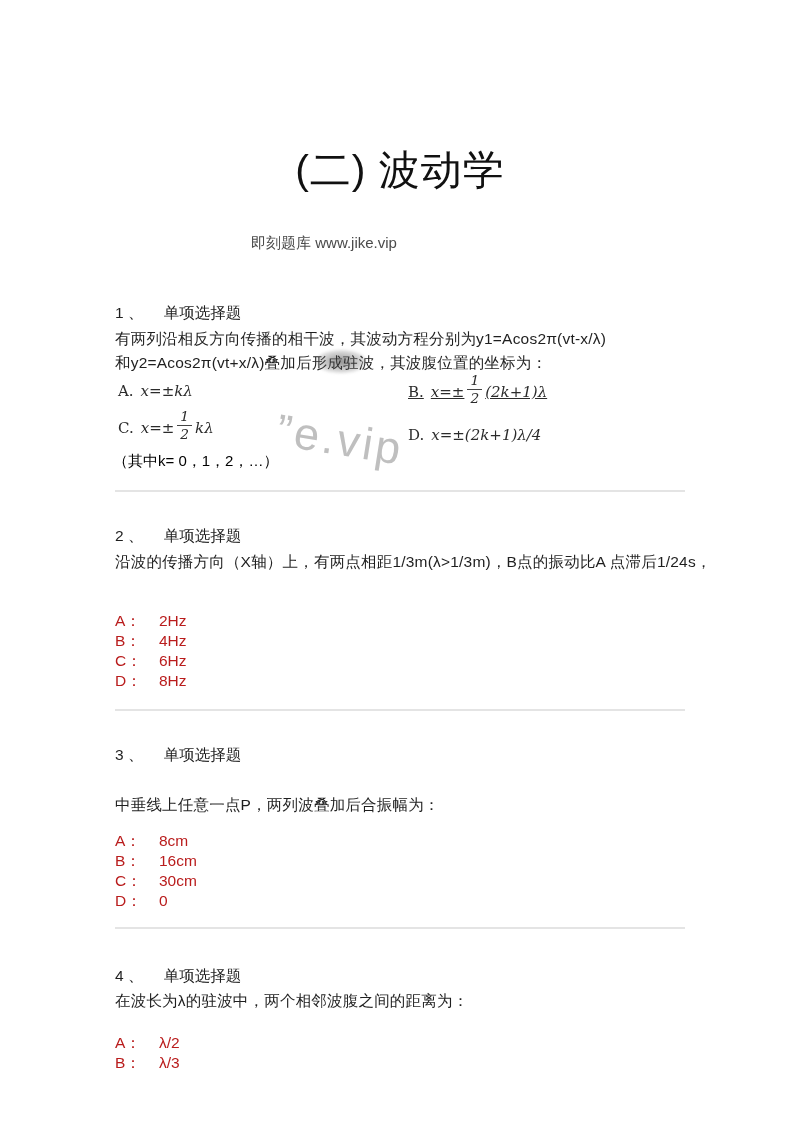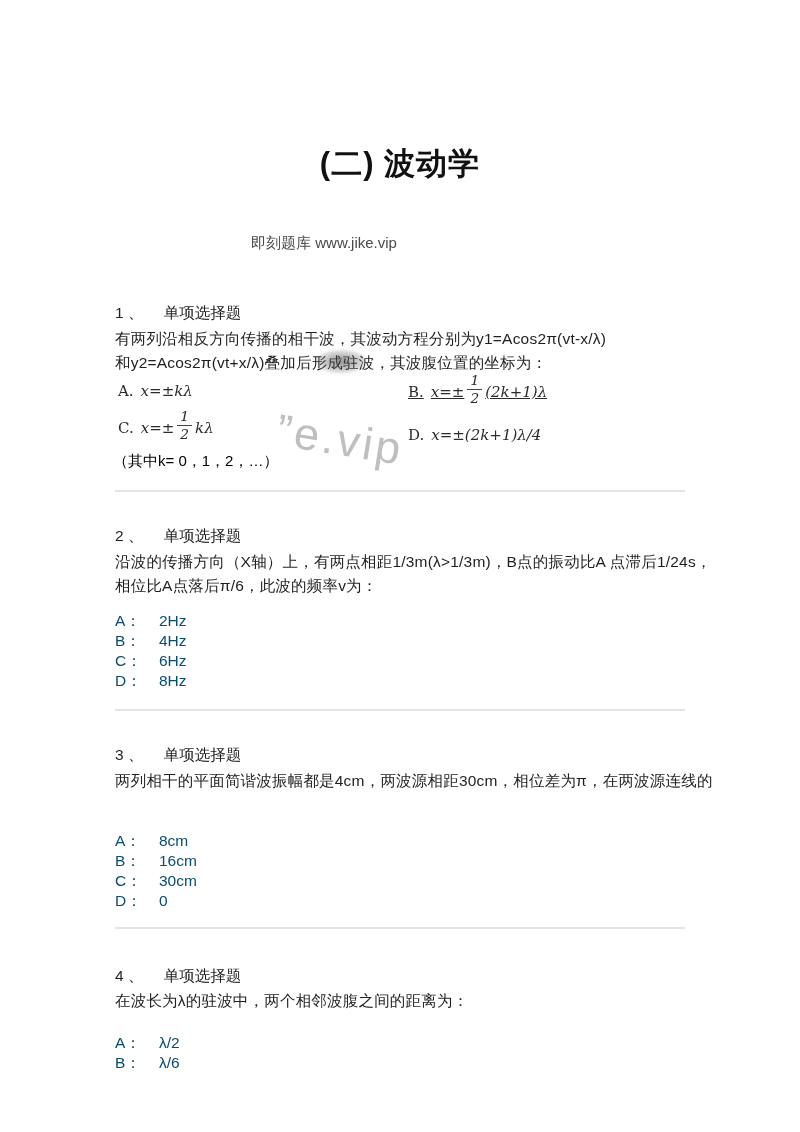--- a/index.html
+++ b/index.html
@@ -3,21 +3,21 @@
 <meta charset="utf-8">
 <style>
   html,body { margin:0; padding:0; background:#ffffff; }
   .page {
     position:relative; width:800px; height:1132px; background:#ffffff;
     overflow:hidden; font-family:"Liberation Sans","DejaVu Sans",sans-serif;
     color:#1f1f1f;
   }
   .title {
     position:absolute; top:143px; left:0; width:800px; text-align:center;
-    font-size:31px; font-weight:700; letter-spacing:1px; color:#111;
+    font-size:41px; font-weight:400; letter-spacing:1px; color:#111;
   }
   .source {
     position:absolute; top:234px; left:0; width:648px; text-align:center;
     font-size:15px; color:#4a4a4a;
   }
   .qheader { position:absolute; left:115px; font-size:15.5px; color:#1f1f1f; }
   .qnum { display:inline-block; }
   .qtype { display:inline-block; margin-left:16px; }
   .qline { position:absolute; left:115px; font-size:15.5px; letter-spacing:0.2px; color:#1f1f1f; white-space:nowrap; }
   .formula {
@@ -26,21 +26,21 @@
   }
   .f-label { font-style:normal; margin-right:7px; }
   .frac {
     display:inline-block; vertical-align:middle; text-align:center;
     font-size:0.92em; line-height:1.1; margin:0 3px; transform:translateY(-3px);
   }
   .fnum { display:block; border-bottom:1.3px solid #444; padding:0 3px 1px; }
   .fden { display:block; padding-top:1px; }
   .qnote { position:absolute; left:113px; font-size:15px; color:#000000; }
   .divider { position:absolute; left:115px; width:570px; height:2px; background:#e4e4e4; }
-  .opt { position:absolute; left:115px; font-size:15.5px; color:#0c4a6e; }
+  .opt { position:absolute; left:115px; font-size:15.5px; color:#b91c1c; }
   .opt-label { display:inline-block; min-width:36px; }
   .opt-text { display:inline-block; margin-left:8px; }
   .watermark {
     position:absolute; left:276px; top:414px; font-size:45px; color:#b0b0b0;
     opacity:0.8; transform:rotate(9deg); letter-spacing:3px; white-space:nowrap;
   }
   .smudge {
     position:absolute; left:316px; top:350px; width:50px; height:23px; border-radius:50%;
     background:radial-gradient(ellipse at center, rgba(55,55,55,0.55) 0%, rgba(110,110,110,0.3) 55%, rgba(200,200,200,0) 100%);
     filter:blur(1.5px);
@@ -77,40 +77,39 @@
 
   <div class="qnote" style="top:452px;">（其中k= 0，1，2，…）</div>
   <div class="watermark">”e.vip</div>
   <div class="divider" style="top:490px;"></div>
 
   <div class="qheader" style="top:526px;">
     <span class="qnum">2 、</span>
     <span class="qtype">单项选择题</span>
   </div>
   <div class="qline" style="top:552px;">沿波的传播方向（X轴）上，有两点相距1/3m(λ&gt;1/3m)，B点的振动比A 点滞后1/24s，</div>
-  <div class="qline" style="top:576px;">相位比A点落后π/6，此波的频率v为：</div>
   <div class="opt" style="top:611px;">
     <span class="opt-label">A：</span><span class="opt-text">2Hz</span>
   </div>
   <div class="opt" style="top:631px;">
     <span class="opt-label">B：</span><span class="opt-text">4Hz</span>
   </div>
   <div class="opt" style="top:651px;">
     <span class="opt-label">C：</span><span class="opt-text">6Hz</span>
   </div>
   <div class="opt" style="top:671px;">
     <span class="opt-label">D：</span><span class="opt-text">8Hz</span>
   </div>
   <div class="divider" style="top:709px;"></div>
 
   <div class="qheader" style="top:745px;">
     <span class="qnum">3 、</span>
     <span class="qtype">单项选择题</span>
   </div>
-  <div class="qline" style="top:771px;">两列相干的平面简谐波振幅都是4cm，两波源相距30cm，相位差为π，在两波源连线的</div>
+  <div class="qline" style="top:795px;">中垂线上任意一点P，两列波叠加后合振幅为：</div>
   <div class="opt" style="top:831px;">
     <span class="opt-label">A：</span><span class="opt-text">8cm</span>
   </div>
   <div class="opt" style="top:851px;">
     <span class="opt-label">B：</span><span class="opt-text">16cm</span>
   </div>
   <div class="opt" style="top:871px;">
     <span class="opt-label">C：</span><span class="opt-text">30cm</span>
   </div>
   <div class="opt" style="top:891px;">
@@ -120,16 +119,16 @@
 
   <div class="qheader" style="top:966px;">
     <span class="qnum">4 、</span>
     <span class="qtype">单项选择题</span>
   </div>
   <div class="qline" style="top:991px;">在波长为λ的驻波中，两个相邻波腹之间的距离为：</div>
   <div class="opt" style="top:1033px;">
     <span class="opt-label">A：</span><span class="opt-text">λ/2</span>
   </div>
   <div class="opt" style="top:1053px;">
-    <span class="opt-label">B：</span><span class="opt-text">λ/6</span>
+    <span class="opt-label">B：</span><span class="opt-text">λ/3</span>
   </div>
 
 </div>
 
 </body></html>

